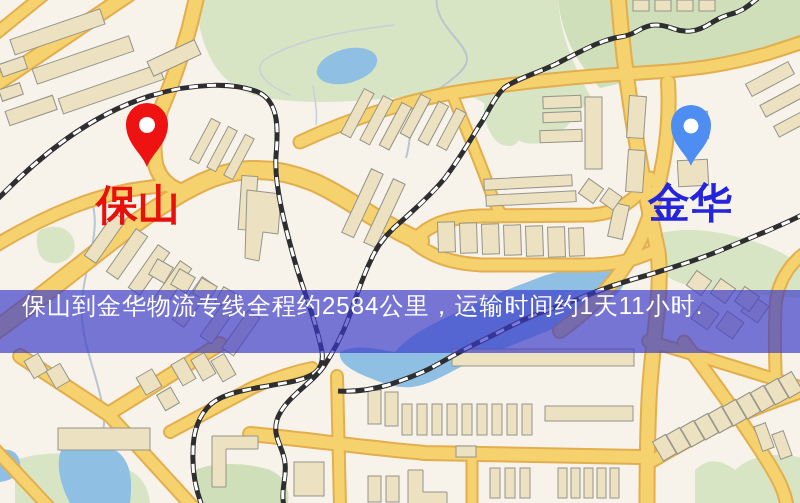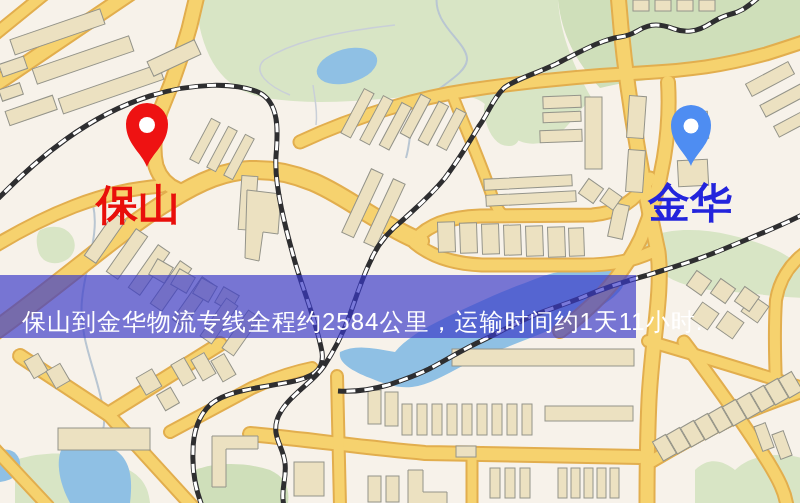--- a/index.html
+++ b/index.html
@@ -10,21 +10,21 @@
   .rail-base{fill:none;stroke:#2e2e30;stroke-width:5;stroke-linecap:butt;}
   .rail-dash{fill:none;stroke:#ffffff;stroke-width:3;stroke-dasharray:9 9;}
   .bld{fill:#ece1c1;stroke:#94948a;stroke-width:1;}
   .park{fill:#d8e5c5;stroke:none;}
   .park2{fill:#cfdfba;stroke:none;}
   .water{fill:#8fc0e4;stroke:none;}
   .stream{fill:none;stroke:#b9c6d2;stroke-width:2;}
   .trail{fill:none;stroke:#c9cfd8;stroke-width:1.5;}
   .pin-shadowless{stroke:none;}
   .marker-label{font-family:"Liberation Sans",sans-serif;font-size:42px;font-weight:600;text-anchor:middle;}
-  .route-banner{position:absolute;left:0;top:275px;width:636px;height:63px;display:flex;align-items:flex-end;box-sizing:border-box;padding-left:22px;}
+  .route-banner{position:absolute;left:0;top:290px;width:800px;height:63px;display:flex;align-items:flex-start;box-sizing:border-box;padding-left:22px;}
   .route-banner span{font-size:24px;letter-spacing:1px;white-space:nowrap;}
 </style>
 </head>
 <body>
 
 <div class="map-container">
 <svg class="map-svg" width="800" height="503" viewBox="0 0 800 503" xmlns="http://www.w3.org/2000/svg">
   <defs>
     <path id="r1" d="M-10,88 L138,-12"></path>
     <path id="r2" d="M-12,40 L52,-12"></path>

